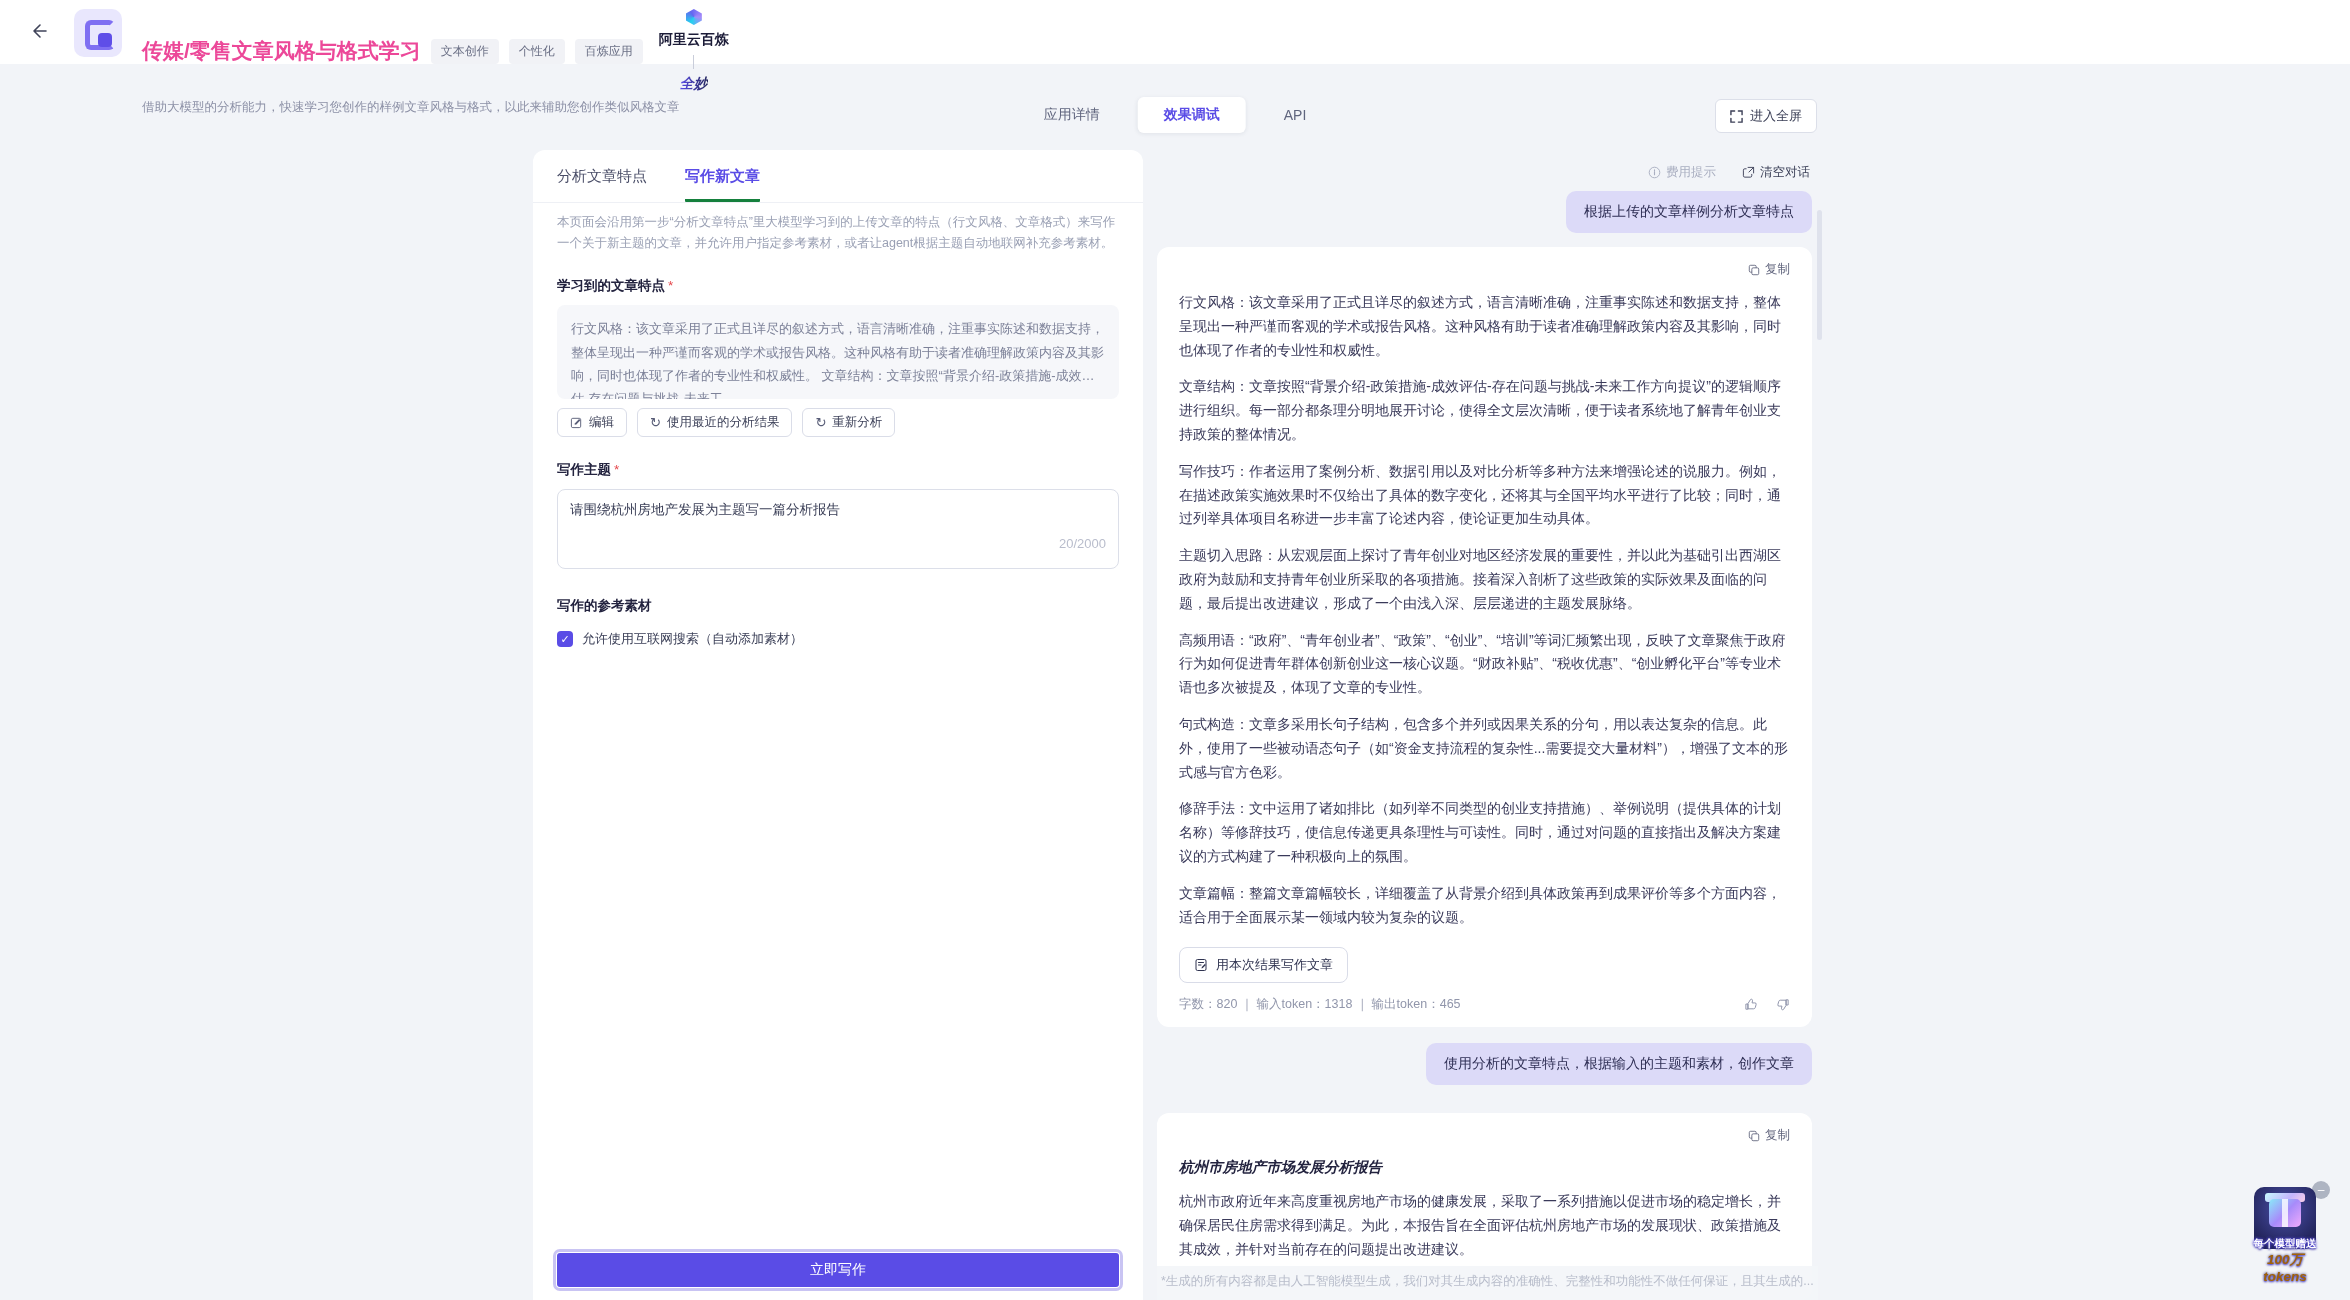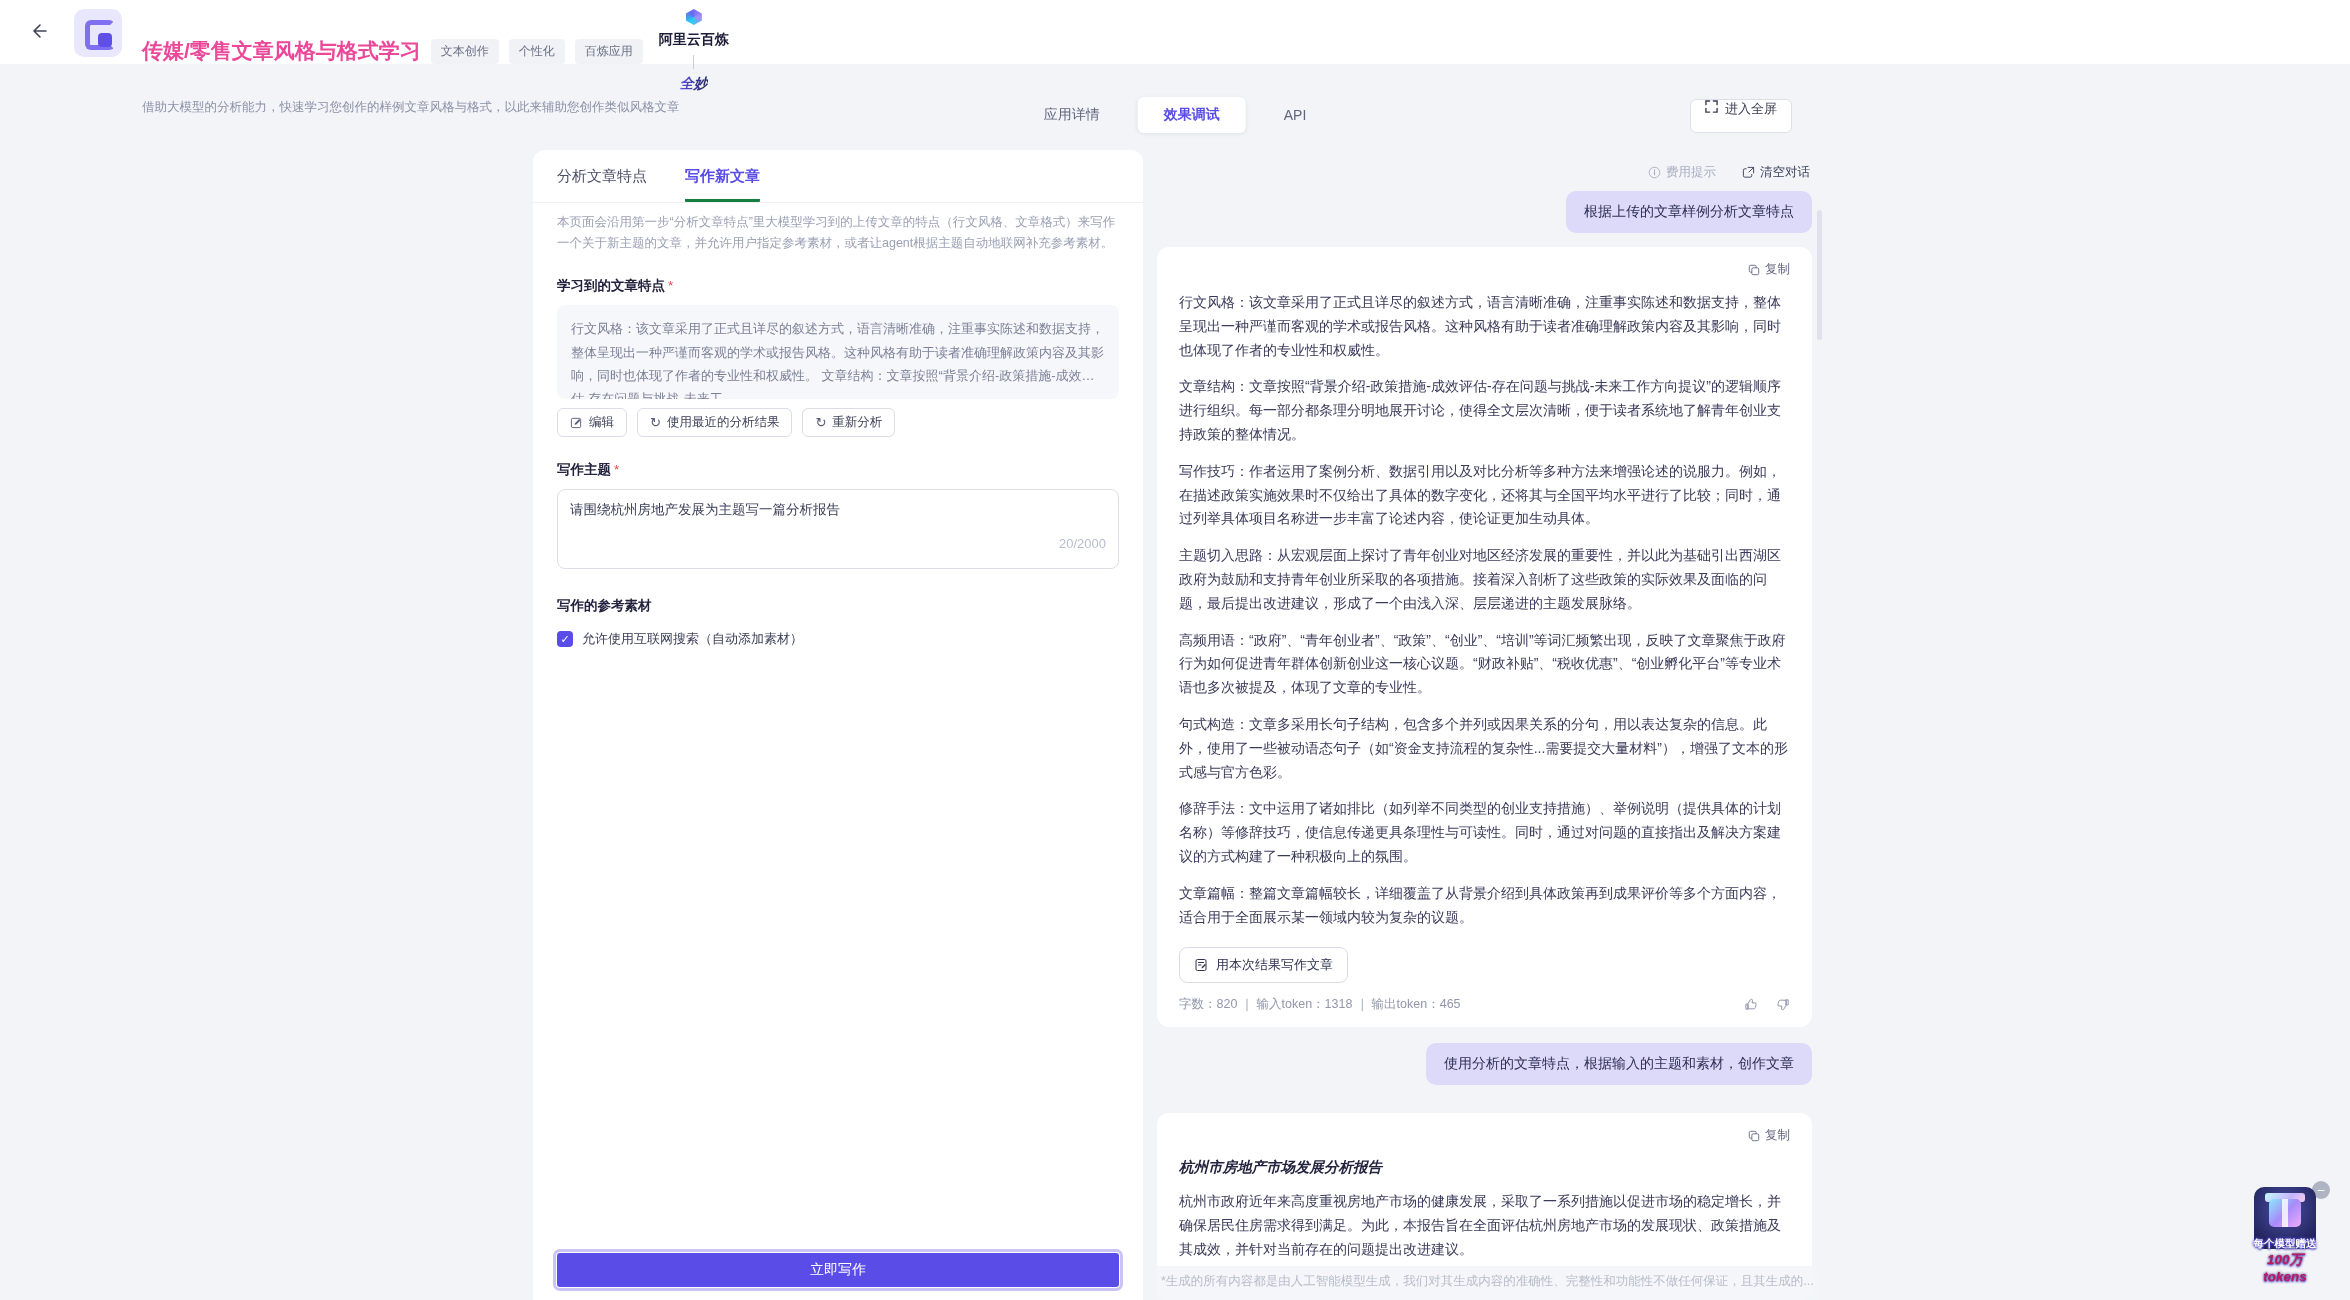--- a/index.html
+++ b/index.html
@@ -21,21 +21,21 @@
   .brand{display:flex;align-items:center;gap:6px;margin-left:6px;flex-direction:column;}
   .brand-icon{width:16px;height:16px;background:conic-gradient(from 210deg,#22d3ee,#6366f1,#a78bfa,#22d3ee);clip-path:polygon(50% 0,100% 28%,100% 72%,50% 100%,0 72%,0 28%);}
   .brand-name{font-size:14px;font-weight:700;color:#1c1c38;}
   .brand-div{width:1px;height:14px;background:#c9cdda;}
   .brand-suffix{font-size:14px;font-weight:800;font-style:italic;background:linear-gradient(90deg,#5a4ce6,#23255c);-webkit-background-clip:text;background-clip:text;color:transparent;}
   .subtitle{margin-top:6px;font-size:12.5px;color:#8c90a6;}
   
   .tabbar{position:absolute;top:97px;left:50%;transform:translateX(-50%);display:flex;align-items:center;gap:34px;}
   .top-tab{font-size:14px;color:#60657e;padding:9px 4px;cursor:pointer;}
   .top-tab.active{background:#fff;color:#5a4ce6;font-weight:700;padding:9px 26px;border-radius:6px;box-shadow:0 1px 4px rgba(31,35,65,.08);}
-  .fullscreen-btn{position:absolute;top:99px;right:558px;height:34px;box-sizing:border-box;display:flex;align-items:flex-start;gap:7px;background:#fff;border:1px solid #dcdfe9;border-radius:6px;padding:0 14px;font-size:13px;color:#3a3e55;cursor:pointer;}
+  .fullscreen-btn{position:absolute;top:99px;right:533px;height:34px;box-sizing:border-box;display:flex;align-items:center;gap:7px;background:#fff;border:1px solid #dcdfe9;border-radius:6px;padding:0 14px;font-size:13px;color:#3a3e55;cursor:pointer;}
   
   .main{position:absolute;top:150px;left:533px;width:1285px;bottom:0;display:flex;gap:14px;}
   
   .left-card{width:610px;box-sizing:border-box;background:#fff;border-radius:12px 12px 0 0;display:flex;flex-direction:column;padding:0 24px;}
   .lp-tabs{display:flex;gap:38px;padding-top:17px;border-bottom:1px solid #eef0f5;margin:0 -24px;padding-left:24px;padding-right:24px;}
   .lp-tab{font-size:15px;color:#4a4e68;padding-bottom:13px;cursor:pointer;}
   .lp-tab.active{color:#5a4ce6;font-weight:700;border-bottom:3px solid #15803d;border-radius:1px;}
   .lp-heading{margin-top:22px;font-size:17px;font-weight:700;color:#23233f;}
   .lp-desc{margin-top:9px;font-size:12.5px;line-height:1.65;color:#9aa0b4;}
   .field-label{margin-top:24px;font-size:13.5px;font-weight:700;color:#23233f;}
@@ -73,21 +73,21 @@
   .disclaimer{position:absolute;left:0;right:0;bottom:0;padding:7px 4px 10px;font-size:12.5px;color:#b7bcca;background:rgba(243,245,249,.92);}
   .chat-scrollbar{position:absolute;right:-4px;top:60px;width:5px;height:130px;border-radius:3px;background:#dfe2ec;}
   
   .promo{position:absolute;right:28px;bottom:16px;width:74px;text-align:center;}
   .promo-min{position:absolute;top:-6px;right:-8px;width:18px;height:18px;border-radius:50%;background:#aeb4c2;color:#fff;display:grid;place-items:center;font-size:12px;line-height:1;cursor:pointer;}
   .gift-tile{width:62px;height:62px;margin:0 auto;border-radius:10px;background:radial-gradient(circle at 50% 35%,#4a4fa8,#23255c 75%);position:relative;}
   .gift-box{position:absolute;left:15px;top:12px;width:32px;height:28px;border-radius:5px;background:linear-gradient(135deg,#8be9f9,#a78bfa 50%,#f0abfc);}
   .gift-box::before{content:"";position:absolute;left:50%;top:0;bottom:0;width:6px;margin-left:-3px;background:rgba(255,255,255,.8);}
   .gift-lid{position:absolute;left:11px;top:6px;width:40px;height:9px;border-radius:3px;background:linear-gradient(135deg,#c7f9ff,#c4b5fd 60%,#fbcfe8);}
   .promo-l1{position:relative;margin-top:-12px;font-size:10.5px;font-weight:700;color:#fff;text-shadow:0 0 3px #5a4ce6,0 0 3px #5a4ce6,0 1px 2px #2b2b66;}
-  .promo-l2{font-size:13.5px;font-weight:800;font-style:italic;color:#be185d;text-shadow:0 1px 2px #4a3fd8,0 0 3px #2b2b66;}
+  .promo-l2{font-size:13.5px;font-weight:800;font-style:italic;color:#a16207;text-shadow:0 1px 2px #4a3fd8,0 0 3px #2b2b66;}
   svg{display:block;}
 </style>
 </head>
 <body>
 
 <div class="header">
   <div class="back-btn">
     <svg width="20" height="20" viewBox="0 0 20 20">
         <path d="M12 4l-6 6 6 6M6 10h12" stroke="#3f4359" stroke-width="1.6" fill="none" stroke-linecap="round" stroke-linejoin="round"></path>
       </svg>

